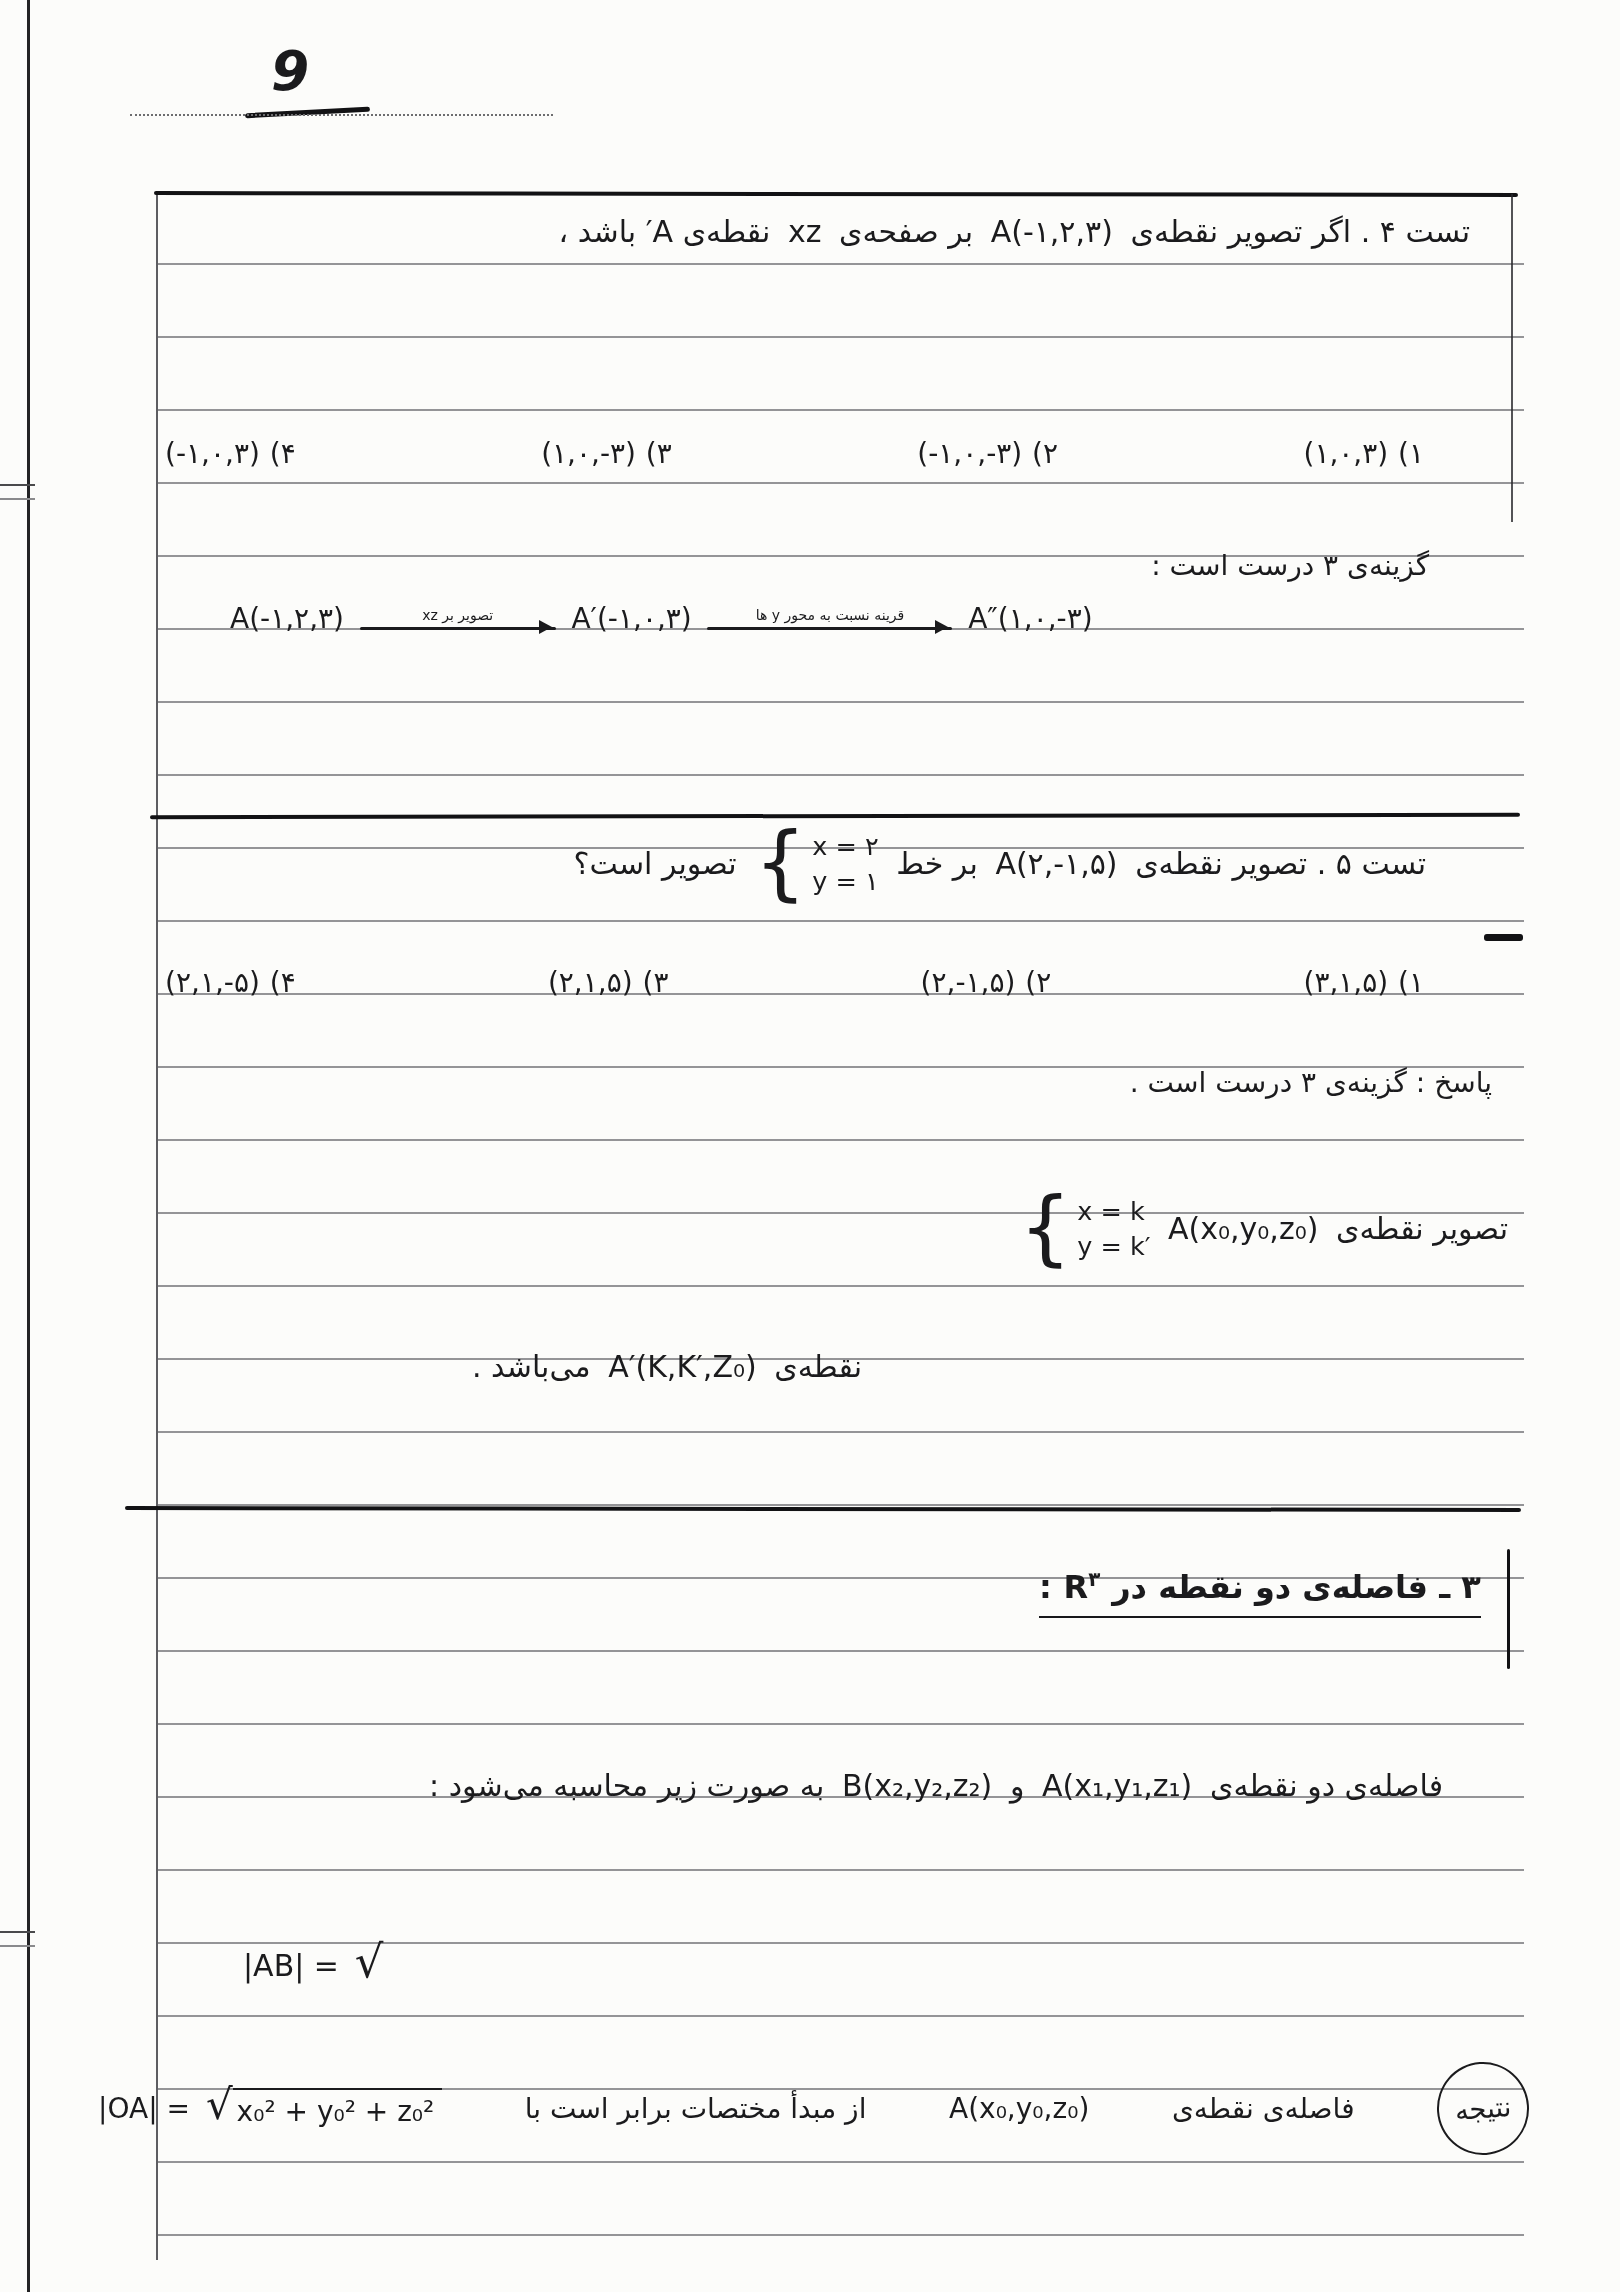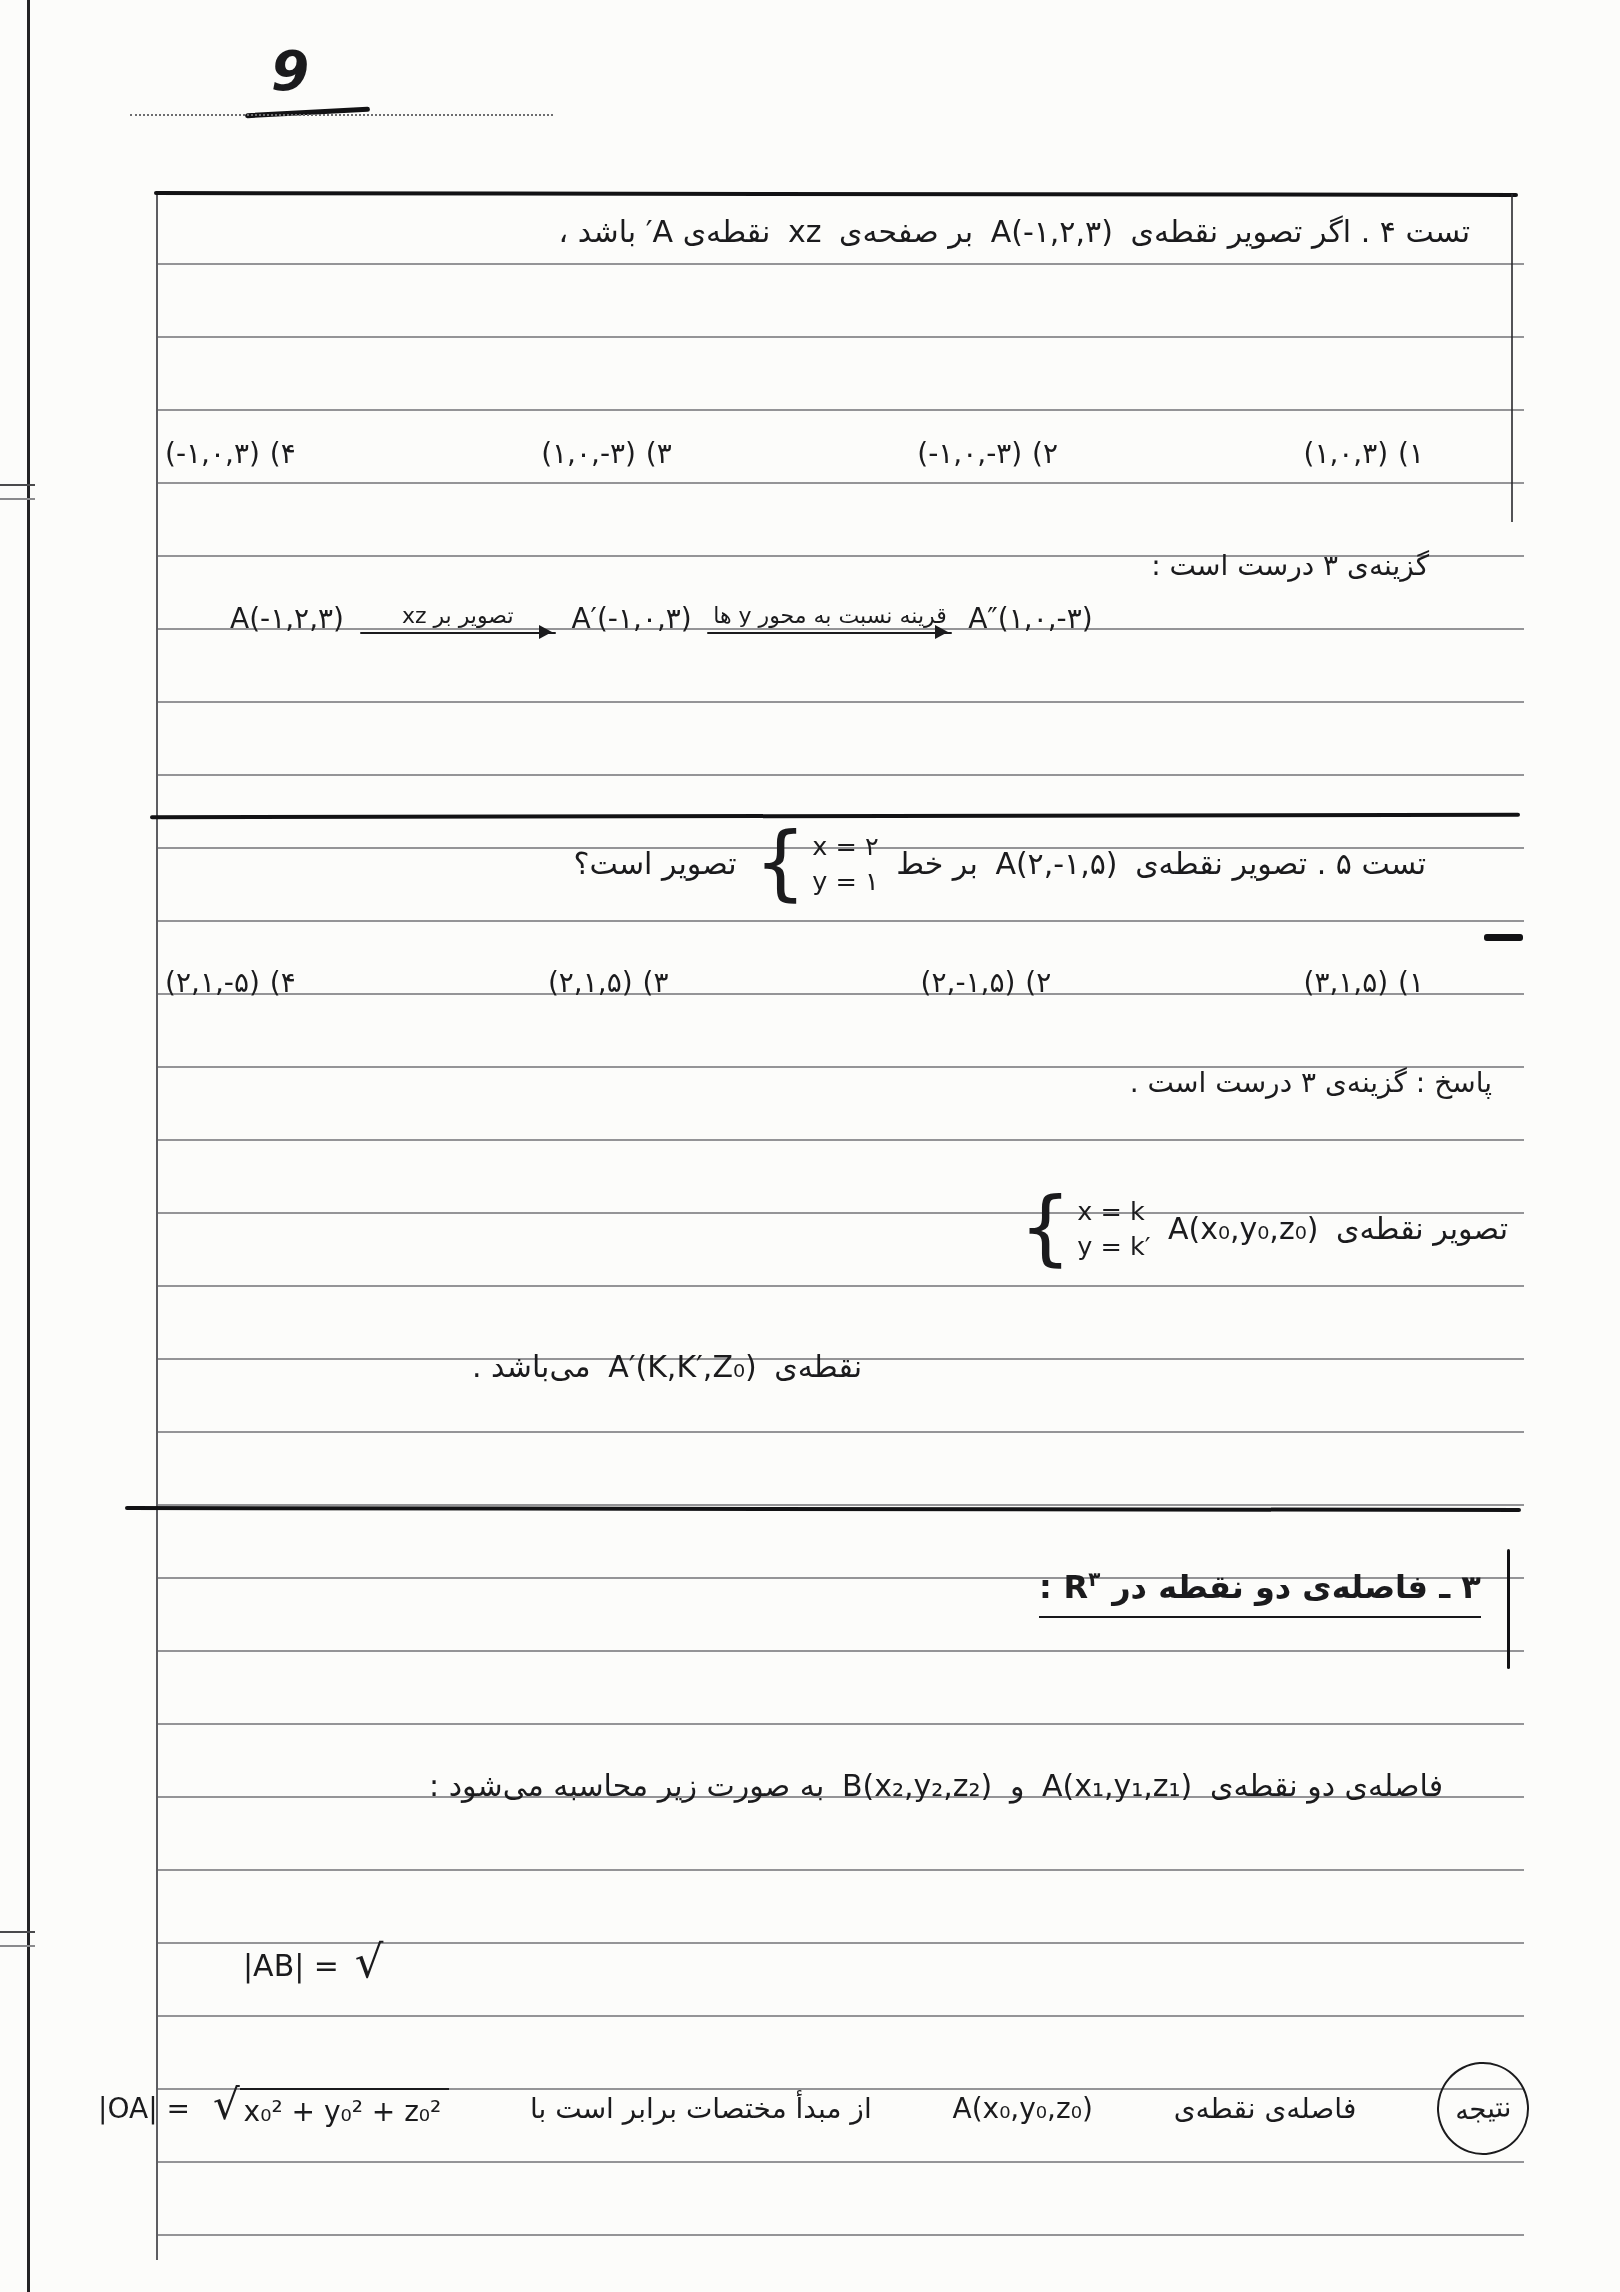--- a/index.html
+++ b/index.html
@@ -36,21 +36,21 @@
   .page-num-dots{left:130px;top:114px;width:423px;border-top:2px dotted #6d6d6f;}
 
   
   .t31{font-size:30px;}
   .t29{font-size:28px;}
 
   .opt{display:flex;direction:rtl;align-items:center;gap:9.8px;}
   .options-row{direction:rtl;display:flex;justify-content:space-between;position:absolute;}
 
   .chain-arrow{display:flex;flex-direction:column;align-items:center;gap:3.9px;}
-  .arrow-label{font-size:22px;direction:rtl;white-space:nowrap;}
+  .arrow-label{font-size:14px;direction:rtl;white-space:nowrap;}
   .arrow-shaft{position:relative;height:2.9px;background:#1b1b1d;width:var(--w,157px);border-radius:2px;}
   .arrow-shaft::after{content:"";position:absolute;right:-2.9px;top:-6.9px;
     border:7.8px solid transparent;border-left:13.7px solid #1b1b1d;}
 
   .system{display:flex;align-items:center;gap:5.9px;direction:ltr;}
   .brace{font-size:82px;line-height:.85;font-weight:400;transform:translateY(-2px);}
   .sys-eqs{display:flex;flex-direction:column;gap:5px;}
   .sys-eq{font-size:25.5px;}
 
   .sqrt{display:inline-flex;align-items:flex-start;direction:ltr;}
@@ -205,21 +205,21 @@
     <span class="sqrt">
       <span class="sqrt-sign">√</span>
     </span>
   </div>
 
   <div class="rtl-row t29" style="left:98px;top:2062px;width:1431px;justify-content:space-between;">
     <span class="circled hw">نتیجه</span>
     <span class="hw">فاصله‌ی نقطه‌ی</span>
     <span class="hw ltr">A(x₀,y₀,z₀)</span>
     <span class="hw">از مبدأ مختصات برابر است با</span>
-    <span class="ltr" style="display:inline-flex;align-items:center;gap:23px;">
+    <span class="ltr" style="display:inline-flex;align-items:center;gap:16px;">
       <span class="hw ltr">|OA| =</span>
       <span class="sqrt">
         <span class="sqrt-sign">√</span>
         <span class="radicand hw">x₀² + y₀² + z₀²</span>
       </span>
     </span>
   </div>
 
 </div>
 

